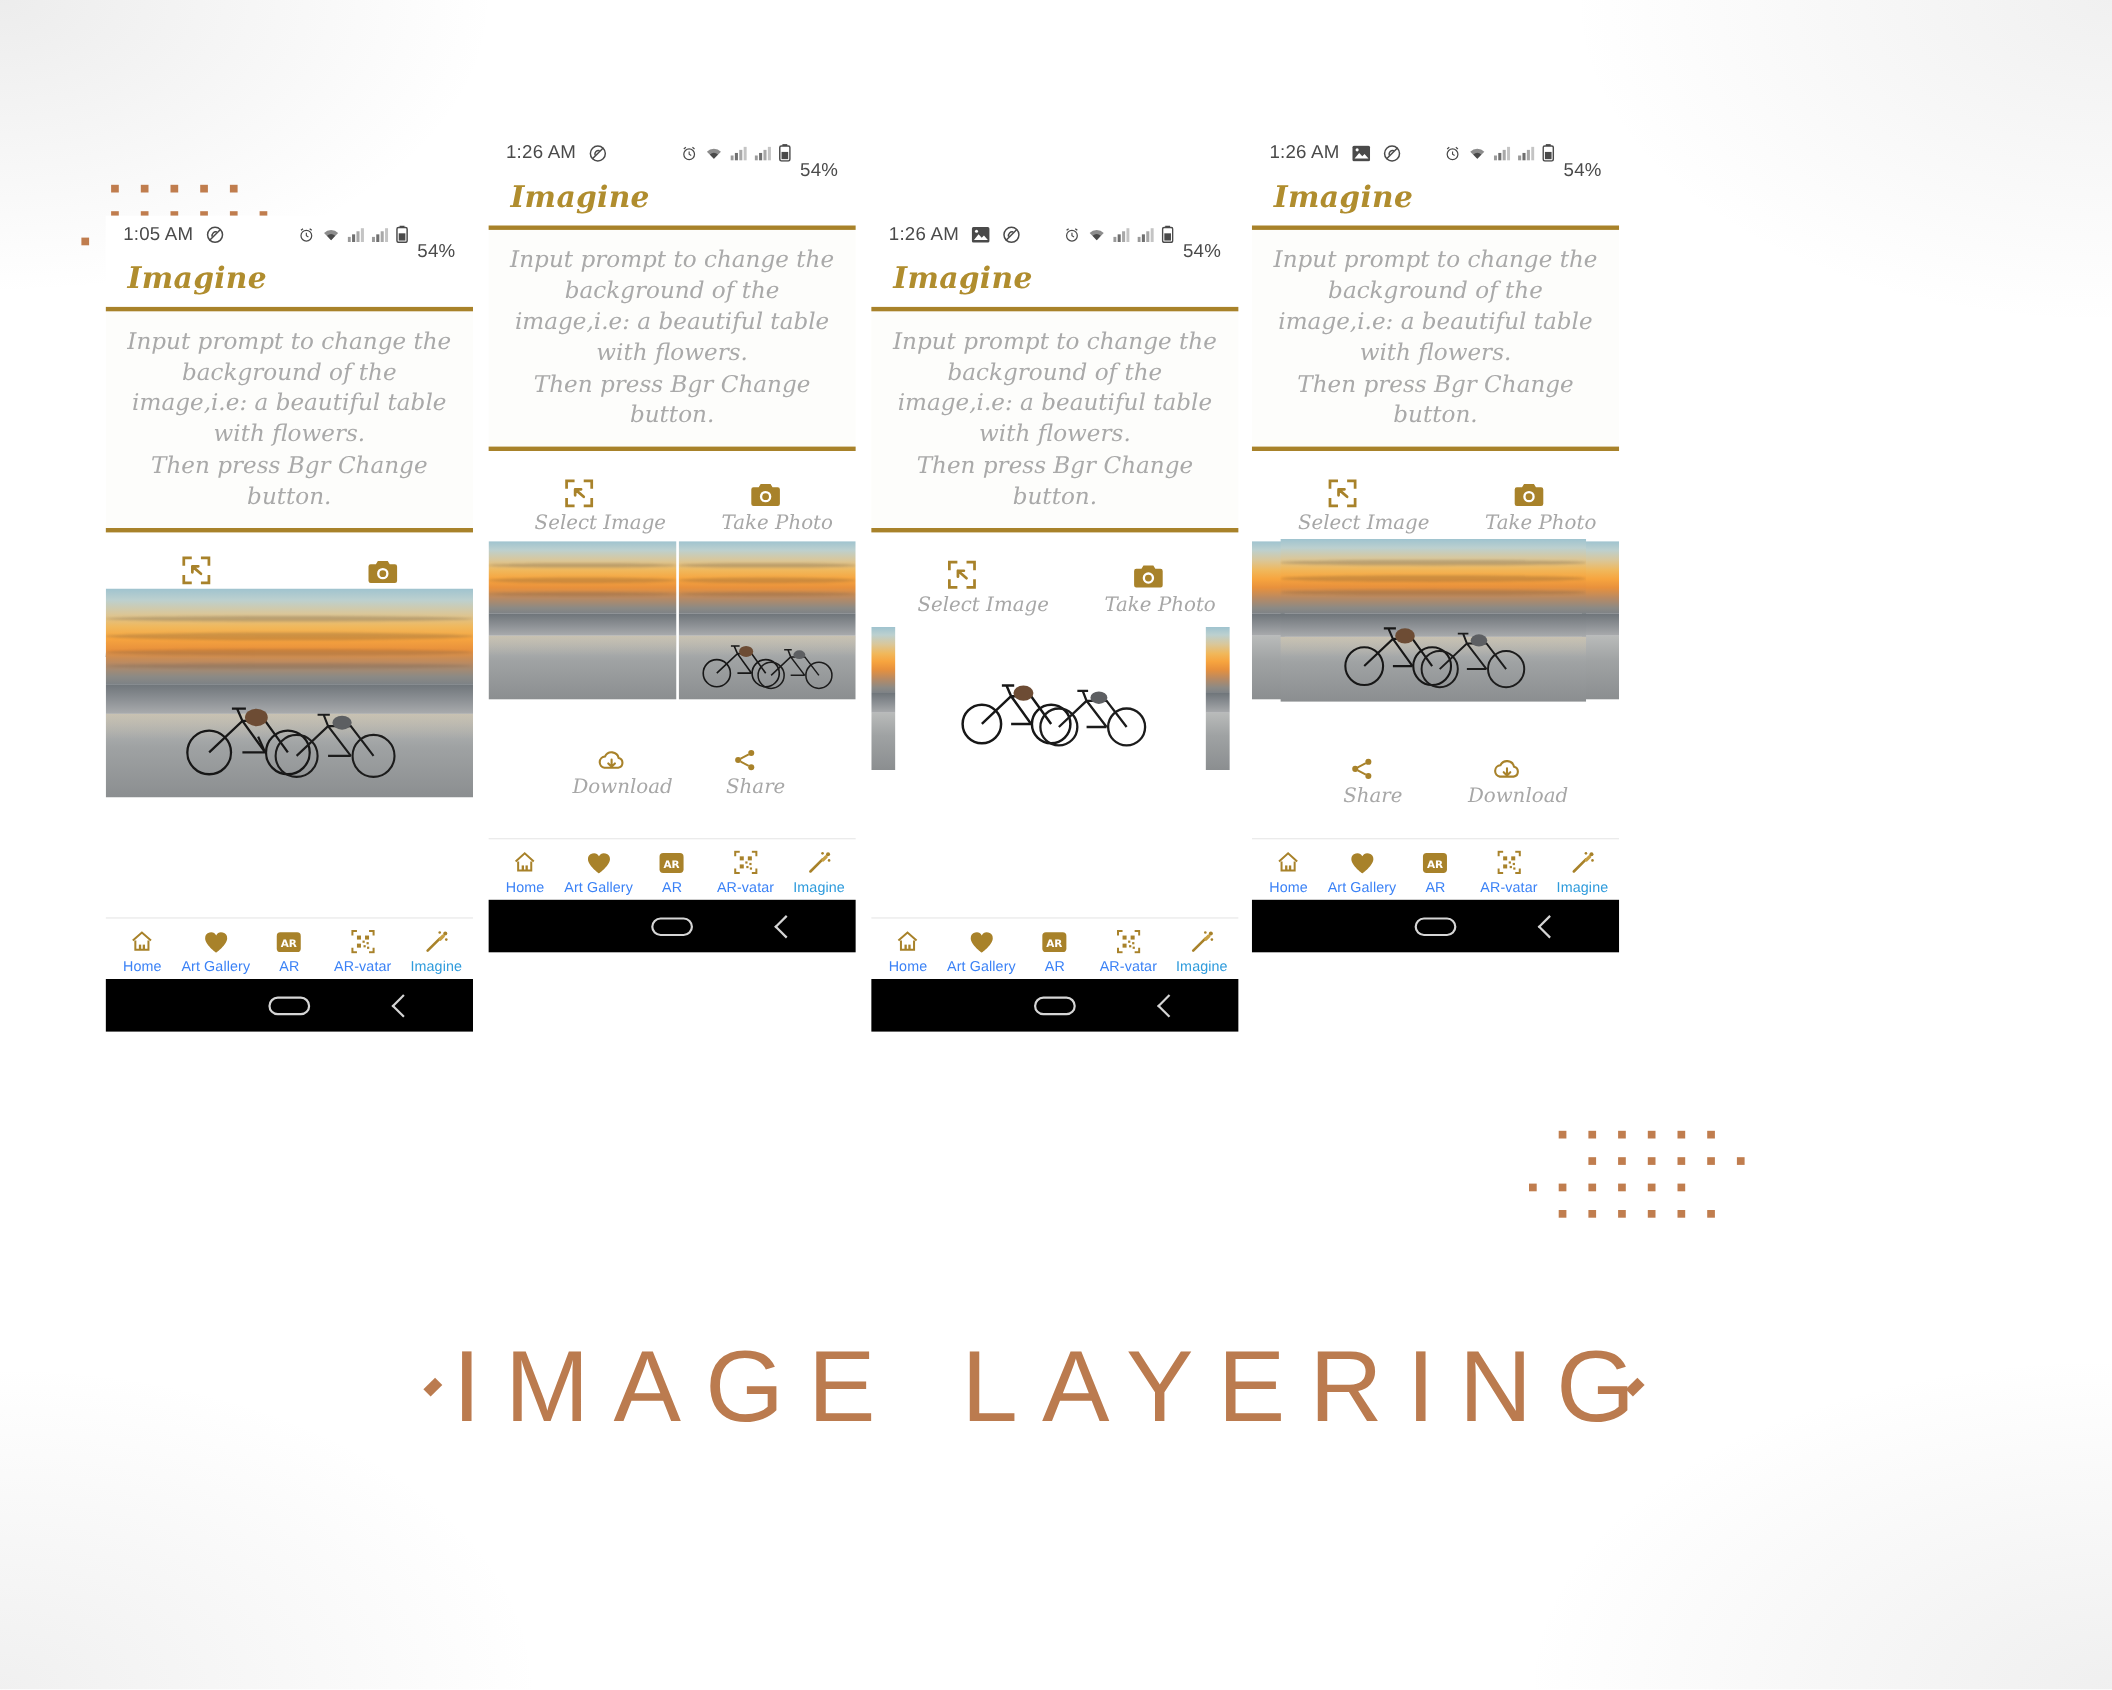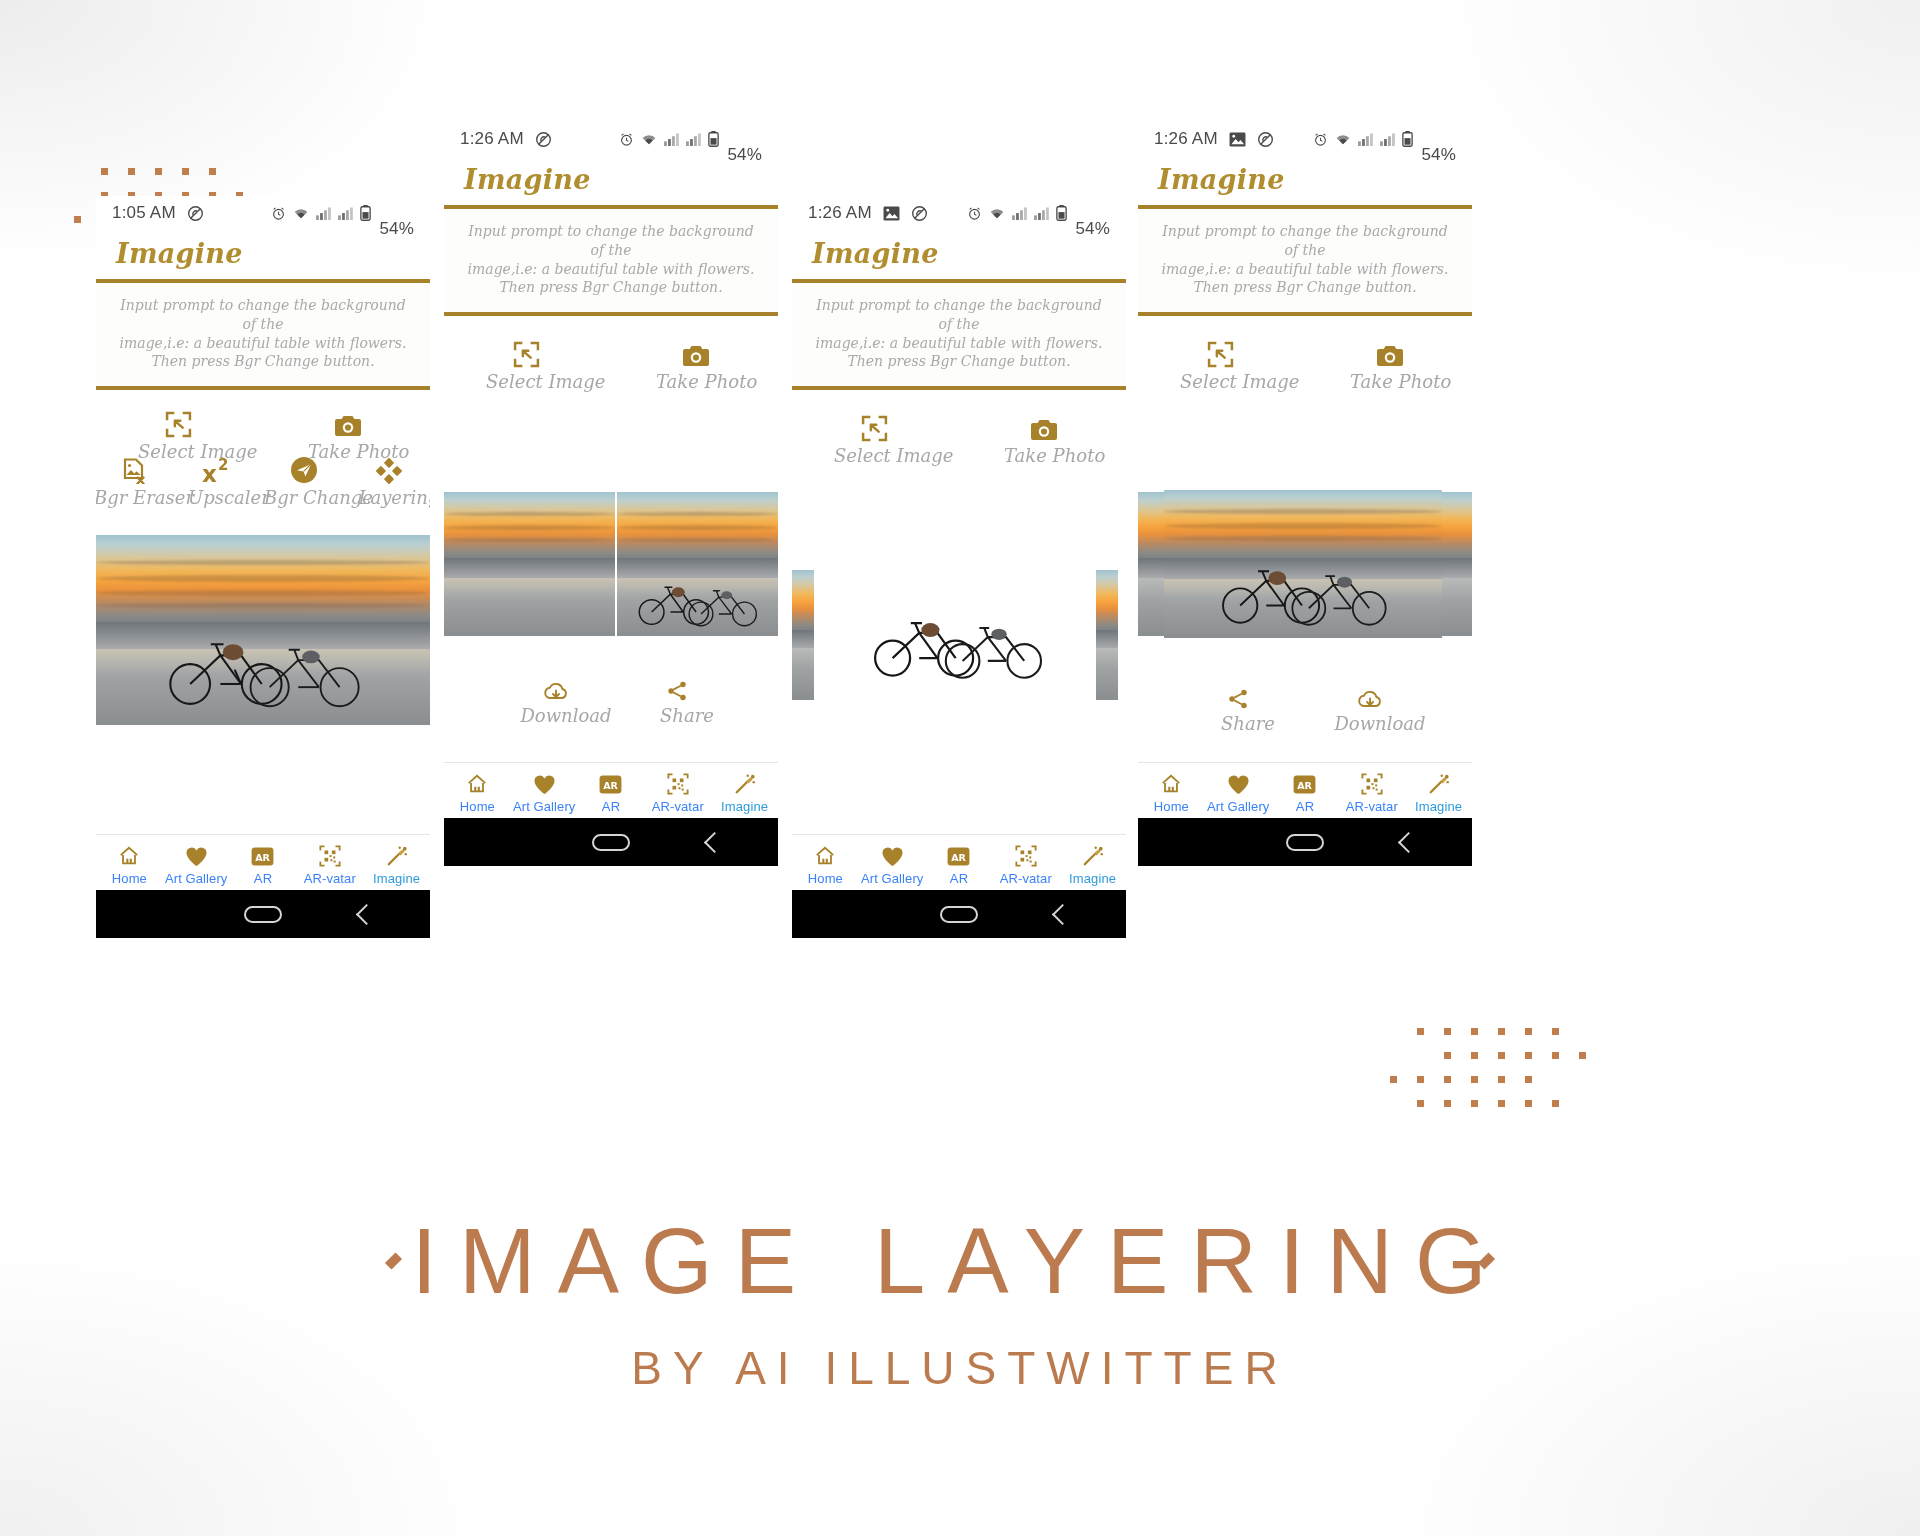--- a/index.html
+++ b/index.html
@@ -66,21 +66,21 @@
     border-top: 4px solid #a8822a;
     border-bottom: 4px solid #a8822a;
     background: #fdfdfb;
     padding: 13px 16px 15px;
     text-align: center;
   }
   .prompt-text {
     font-family: "DejaVu Serif", serif;
     font-style: italic;
     color: #a9a9a9;
-    font-size: 14px;
+    font-size: 21px;
     line-height: 1.34;
   }
 
   
   .actions { position: relative; }
   .act {
     position: absolute;
     width: 120px;
     text-align: center;
   }
@@ -1170,16 +1170,15 @@
       <span style="left: 135px; top: 72px;"></span>
       <span style="left: 162px; top: 72px;"></span>
     </div>
 
   <div class="wordmark" style="top:1215px;">
     <div class="wm-main">
       <span class="wm-diamond-l">IMAGE</span>
       <span style="display:inline-block;width:56px;"></span>
       <span class="wm-diamond-r">LAYERING</span>
     </div>
-    <div class="wm-sub">BY AI ILLUSTWITTER</div>
   </div>
 
 </div>
 
 </body></html>

